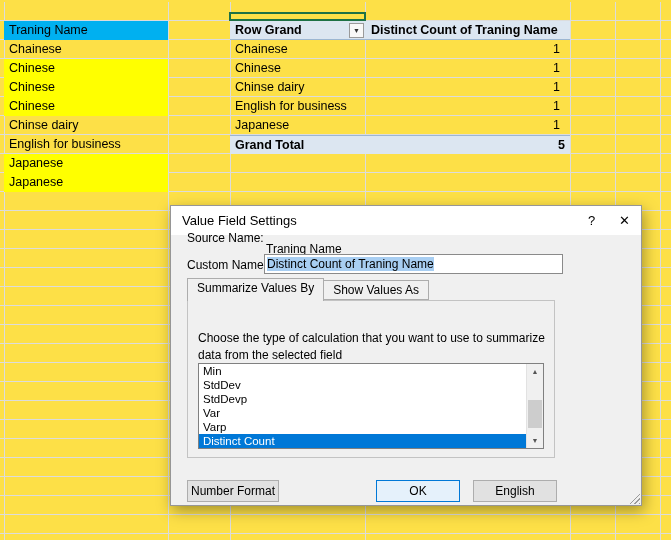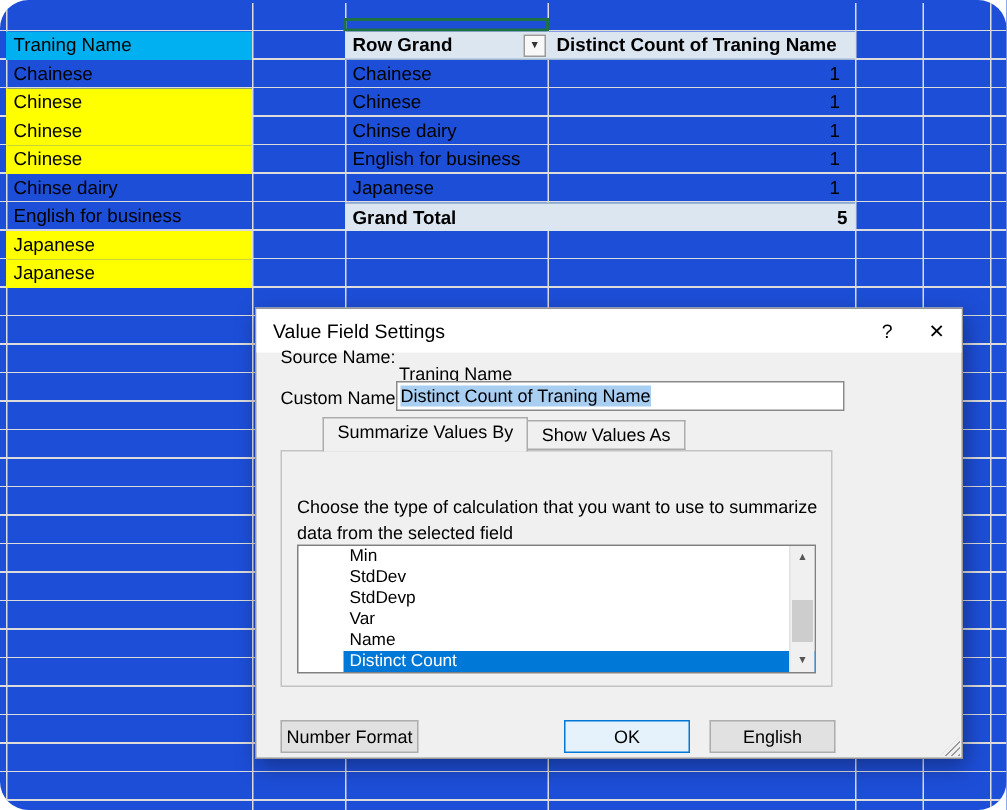--- a/index.html
+++ b/index.html
@@ -1,17 +1,17 @@
 <!DOCTYPE html>
 <html><head>
 <meta charset="utf-8">
 <style>
   * { box-sizing: border-box; }
   body { margin:0; background:#ffffff; font-family:"Liberation Sans", sans-serif; }
-  .screen { position:relative; width:671px; height:540px; background:#1d4ed8; overflow:hidden;border-radius:19px; }
+  .screen { position:relative; width:671px; height:540px; background:#fde047; overflow:hidden; }
 
   
   .gridlines {
     position:absolute; left:0; top:2px; right:0; bottom:0;
     background-image:
       repeating-linear-gradient(to bottom, transparent 0, transparent 18px, #dcdcdc 18px, #dcdcdc 19px),
       linear-gradient(#dcdcdc,#dcdcdc),
       linear-gradient(#dcdcdc,#dcdcdc),
       linear-gradient(#dcdcdc,#dcdcdc),
       linear-gradient(#dcdcdc,#dcdcdc),
@@ -54,35 +54,35 @@
     background:#ffffff; border:1px solid #8a8a8a; line-height:18px; padding:0 2px;
   }
   .sel-text { background:#a8cef2; }
   .tabs { position:absolute; left:16px; top:72px; display:flex; }
   .tab {
     height:20px; line-height:19px; padding:0 9px; font-size:12px;
     border:1px solid #ACACAC; background:#F0F0F0; margin-top:2px; border-left:none;
   }
   .tab.active {
     position:relative; margin-top:0; height:23px; z-index:3;
-    border-left:1px solid #ACACAC; border-bottom:none; background:#F0F0F0;margin-left:28px;
+    border-left:1px solid #ACACAC; border-bottom:none; background:#F0F0F0;
   }
   .tab:first-child { border-left:1px solid #ACACAC; }
   .tabpage {
     position:absolute; left:16px; top:94px; width:368px; height:158px;
     border:1px solid #c3c3c3; background:#F0F0F0; z-index:2;
   }
   .tp-heading { position:absolute; left:10px; top:8px; font-weight:bold; font-size:12px; }
   .tp-desc1 { position:absolute; left:10px; top:30px; font-size:12px; }
   .tp-desc2 { position:absolute; left:10px; top:47px; font-size:12px; }
   .listbox {
     position:absolute; left:10px; top:62px; width:346px; height:86px;
     background:#ffffff; border:1px solid #808080; overflow:hidden;
   }
-  .litem { height:14px; line-height:14px; font-size:11.5px; padding-left:4px; width:328px;margin-left:30px; }
+  .litem { height:14px; line-height:14px; font-size:11.5px; padding-left:4px; width:328px; }
   .litem.selected { background:#0078D7; color:#ffffff; }
   .vscroll { position:absolute; right:0; top:0; bottom:0; width:17px; background:#F0F0F0; border-left:1px solid #e2e2e2; }
   .sarrow { position:absolute; left:0; right:0; height:15px; line-height:15px; text-align:center; font-size:7px; color:#555; }
   .sarrow.up { top:0; }
   .sarrow.down { bottom:0; }
   .sthumb { position:absolute; left:1px; right:1px; top:36px; height:28px; background:#cdcdcd; }
   .btn {
     position:absolute; top:274px; height:22px; line-height:20px; text-align:center;
     font-size:12px; background:#E1E1E1; border:1px solid #ADADAD;
   }
@@ -154,21 +154,21 @@
     </div>
 
     <div class="tabpage">
       <div class="tp-desc1">Choose the type of calculation that you want to use to summarize</div>
       <div class="tp-desc2">data from the selected field</div>
       <div class="listbox">
         <div class="litem">Min</div>
         <div class="litem">StdDev</div>
         <div class="litem">StdDevp</div>
         <div class="litem">Var</div>
-        <div class="litem">Name</div>
+        <div class="litem">Varp</div>
         <div class="litem selected">Distinct Count</div>
         <div class="vscroll">
           <div class="sarrow up">▲</div>
           <div class="sthumb"></div>
           <div class="sarrow down">▼</div>
         </div>
       </div>
     </div>
 
     <div class="btn default" style="left:205px;width:84px">OK</div>

